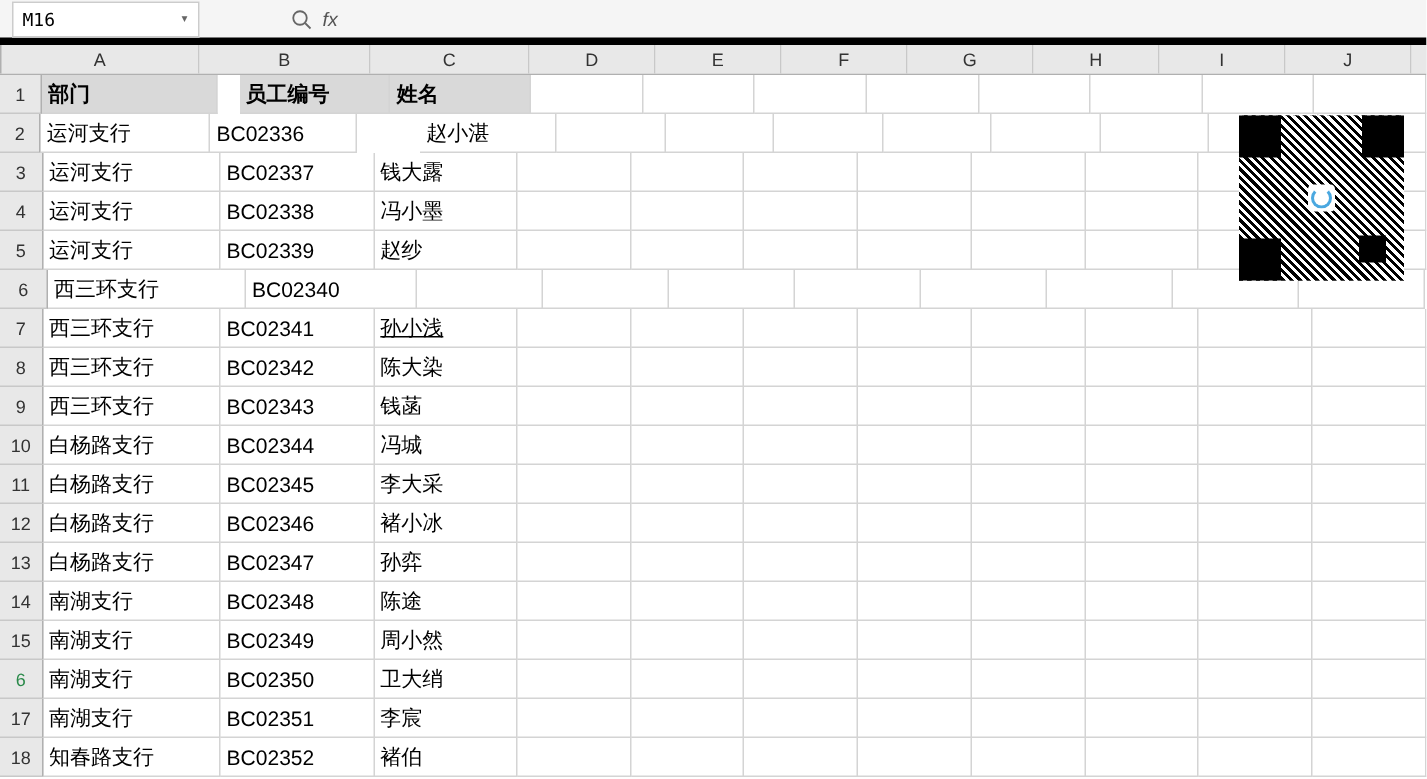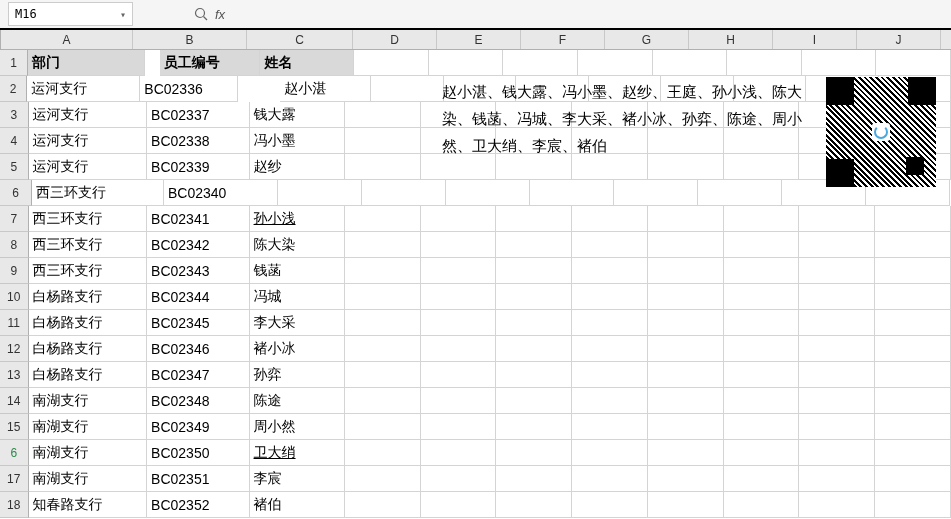--- a/index.html
+++ b/index.html
@@ -2,21 +2,21 @@
 <html><head>
   <meta charset="utf-8">
   <style>
     * { box-sizing: border-box; margin: 0; padding: 0; }
     body { font-family: "Microsoft YaHei", Arial, sans-serif; font-size: 13px; background: #fff; overflow: hidden; }
     
     .name-box-row {
       display: flex;
       align-items: center;
       height: 30px;
-      border-bottom: 2px solid #000000;
+      border-bottom: 5px solid #000000;
       background: #f5f5f5;
     }
     .name-box {
       width: 125px;
       height: 24px;
       margin-left: 8px;
       background: #fff;
       border: 1px solid #ccc;
       font-family: monospace;
       font-size: 12px;
@@ -402,21 +402,21 @@
         <div class="cell" style="width: 84px;"></div>
         <div class="cell" style="width: 84px;"></div>
         <div class="cell" style="width: 84px;"></div>
         <div class="cell" style="width: 84px;"></div>
         <div class="cell" style="width: 84px;"></div>
       </div>
       <div class="row">
         <div class="row-header active">6</div>
         <div class="cell" style="width: 132px;">南湖支行</div>
         <div class="cell" style="width: 114px;">BC02350</div>
-        <div class="cell" style="width: 106px; text-decoration: underline;">卫大绡</div>
+        <div class="cell" style="width: 106px;">卫大绡</div>
         <div class="cell" style="width: 84px;"></div>
         <div class="cell" style="width: 84px;"></div>
         <div class="cell" style="width: 84px;"></div>
         <div class="cell" style="width: 84px;"></div>
         <div class="cell" style="width: 84px;"></div>
         <div class="cell" style="width: 84px;"></div>
         <div class="cell" style="width: 84px;"></div>
         <div class="cell" style="width: 84px;"></div>
       </div>
       <div class="row">
@@ -442,20 +442,19 @@
         <div class="cell" style="width: 84px;"></div>
         <div class="cell" style="width: 84px;"></div>
         <div class="cell" style="width: 84px;"></div>
         <div class="cell" style="width: 84px;"></div>
         <div class="cell" style="width: 84px;"></div>
         <div class="cell" style="width: 84px;"></div>
         <div class="cell" style="width: 84px;"></div>
       </div>
     </div>
 
-  <div class="merged-text">赵小湛、钱大露、冯小墨、赵纱、王庭、孙小浅、陈大染、钱菡、冯城、李大采、褚小冰、孙弈、陈途、周小然、卫大绡、李宸、褚伯</div>
 
   <div class="qr-code">
     <div class="qr-inner">
         <div class="qr-center"></div>
       </div>
   </div>
 </div>
 
 </body></html>

